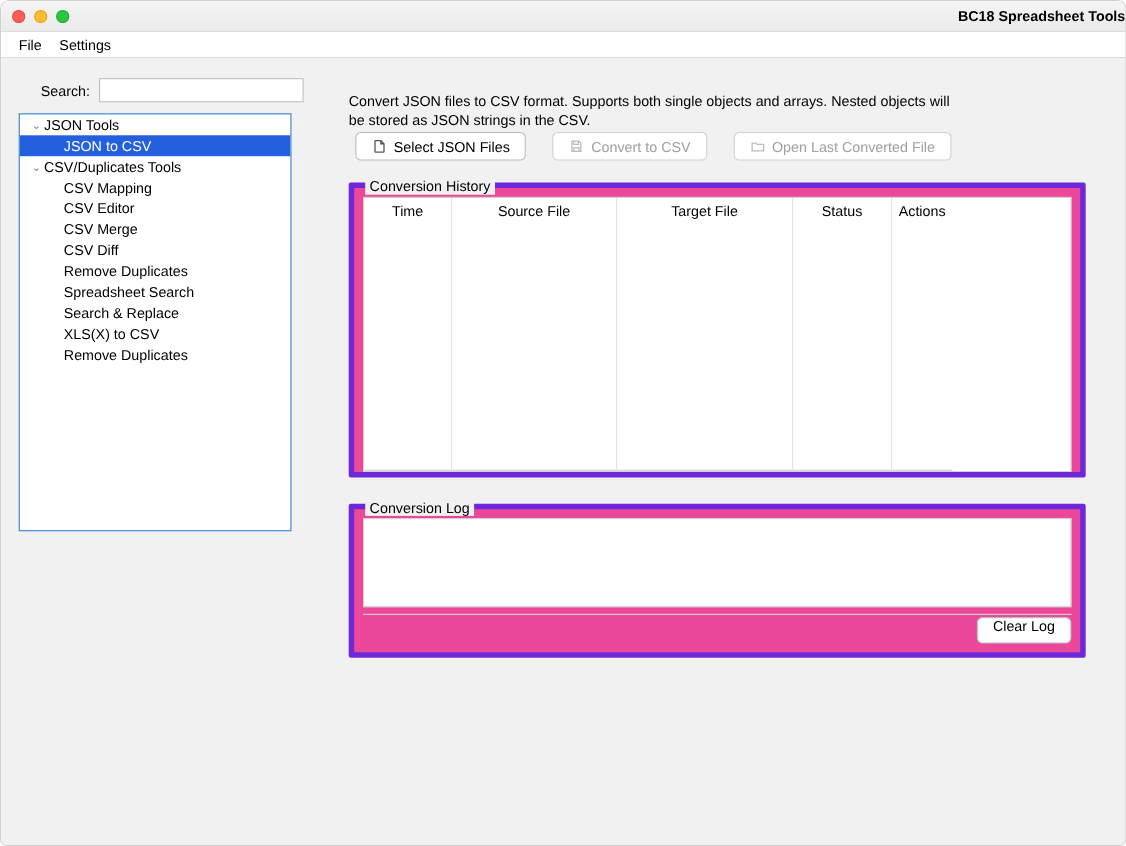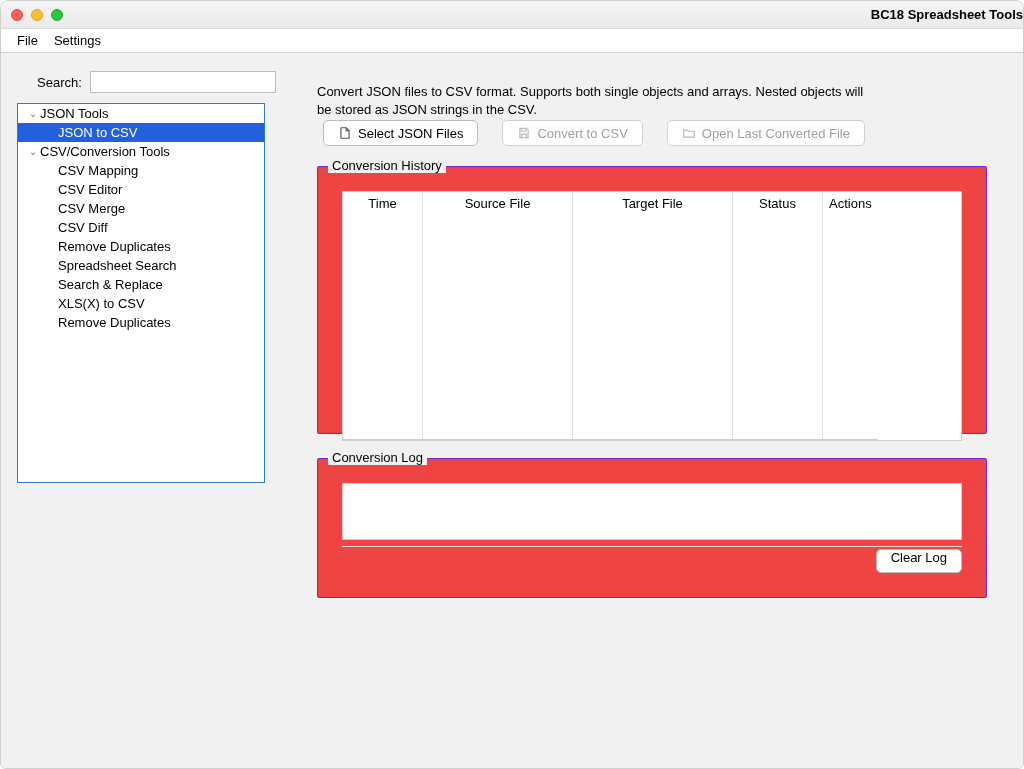--- a/index.html
+++ b/index.html
@@ -25,21 +25,21 @@
   .tree-item.level1 { padding-left: 8px; }
   .tree-item.level2 { padding-left: 40px; }
   .tree-item.selected { background: #2260dd; color: #fff; }
   .main-col { flex: 1; padding: 30px 36px 20px 36px; display: flex; flex-direction: column; }
   .desc { font-size: 13px; line-height: 1.35; margin-bottom: 2px; max-width: 560px; }
   .button-row { display: flex; gap: 24px; margin-bottom: 20px; margin-left: 6px; }
   .btn { display: inline-flex; align-items: center; gap: 6px; height: 26px; padding: 0 14px; border: 1px solid #bcbcbc; border-radius: 5px; background: #fff; font-size: 13px; cursor: default; }
   .btn.disabled { color: #a0a0a0; border-color: #d0d0d0; }
   .btn .icon { width: 14px; height: 14px; display: inline-flex; }
   .btn .icon svg { width: 14px; height: 14px; }
-  .fieldset { border: 1px solid #6d28d9; background: #ef4444; border-radius: 2px; padding: 24px; position: relative; }
+  .fieldset { border: 5px solid #6d28d9; background: #ec4899; border-radius: 2px; padding: 8px; position: relative; }
   .fieldset .legend { position: absolute; top: -9px; left: 10px; background: #f1f1f1; padding: 0 4px; font-size: 13px; }
   .history-box { height: 268px; }
   .table { width: 100%; border: 1px solid #cfcfcf; background: #fff; height: 250px; display: flex; }
   .thead { display: flex; border-bottom: 1px solid #d0d0d0; background: #fff; }
   .th { padding: 4px 6px; font-size: 13px; text-align: center; border-right: 1px solid #e2e2e2; }
   .th:last-child { border-right: none; }
   .th.time { width: 80px; }
   .th.source { width: 150px; }
   .th.target { width: 160px; text-align: center; }
   .th.status { width: 90px; }
@@ -81,21 +81,21 @@
         <div class="tree-item level1">
           <span class="arrow">⌄</span>
           <span>JSON Tools</span>
         </div>
         <div class="tree-item level2 selected">
           <span>JSON to CSV</span>
         </div>
 
         <div class="tree-item level1">
           <span class="arrow">⌄</span>
-          <span>CSV/Conversion Tools</span>
+          <span>CSV/Duplicates Tools</span>
         </div>
         <div class="tree-item level2">
             <span>CSV Mapping</span>
           </div>
         <div class="tree-item level2">
             <span>CSV Editor</span>
           </div>
         <div class="tree-item level2">
             <span>CSV Merge</span>
           </div>

